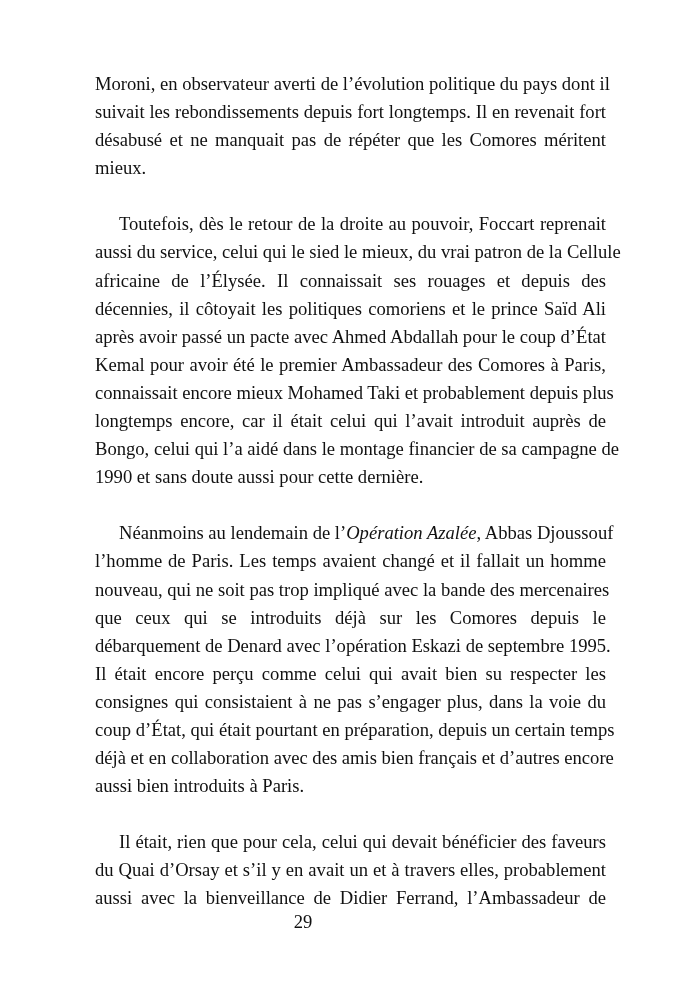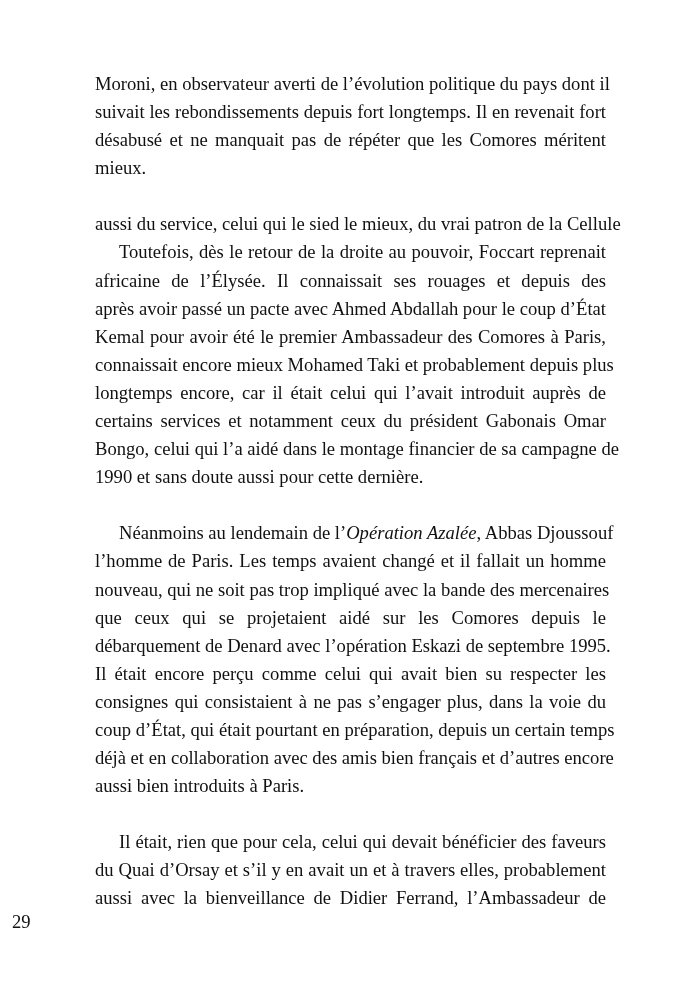--- a/index.html
+++ b/index.html
@@ -20,57 +20,56 @@
       text-align-last: left;
     }
     .line { display: block; text-align: justify; text-align-last: justify; white-space: nowrap; }
     .line.last { text-align-last: left; }
     .line.indent { padding-left: 24px; }
     em { font-style: italic; }
     .page-number {
       position: absolute;
       left: 0; width: 606px;
       top: 911px;
-      text-align: left;
+      text-align: center;
       font-family: "Liberation Serif", "DejaVu Serif", serif;
       font-size: 18.6px;
       color: #111111;
-      padding-left: 12px;
     }
   </style>
 </head>
 <body>
 
 <div class="page">
 
   <div class="para">
     <span class="line">Moroni, en observateur averti de l’évolution politique du pays dont il</span>
     <span class="line">suivait les rebondissements depuis fort longtemps. Il en revenait fort</span>
     <span class="line">désabusé et ne manquait pas de répéter que les Comores méritent</span>
     <span class="line last">mieux.</span>
   </div>
 
   <div class="para">
+    <span class="line indent">Toutefois, dès le retour de la droite au pouvoir, Foccart reprenait</span>
     <span class="line">aussi du service, celui qui le sied le mieux, du vrai patron de la Cellule</span>
-    <span class="line indent">Toutefois, dès le retour de la droite au pouvoir, Foccart reprenait</span>
     <span class="line">africaine de l’Élysée. Il connaissait ses rouages et depuis des</span>
+    <span class="line">décennies, il côtoyait les politiques comoriens et le prince Saïd Ali</span>
     <span class="line">après avoir passé un pacte avec Ahmed Abdallah pour le coup d’État</span>
     <span class="line">Kemal pour avoir été le premier Ambassadeur des Comores à Paris,</span>
     <span class="line">connaissait encore mieux Mohamed Taki et probablement depuis plus</span>
     <span class="line">longtemps encore, car il était celui qui l’avait introduit auprès de</span>
-    <span class="line">certains services et notamment ceux du président Gabonais Omar</span>
     <span class="line">Bongo, celui qui l’a aidé dans le montage financier de sa campagne de</span>
     <span class="line last">1990 et sans doute aussi pour cette dernière.</span>
   </div>
 
   <div class="para">
     <span class="line indent"><span>Néanmoins au lendemain de l’</span><em>Opération Azalée</em><span>, Abbas Djoussouf</span></span>
     <span class="line">l’homme de Paris. Les temps avaient changé et il fallait un homme</span>
     <span class="line">nouveau, qui ne soit pas trop impliqué avec la bande des mercenaires</span>
-    <span class="line">que ceux qui se projetaient aidé sur les Comores depuis le</span>
+    <span class="line">que ceux qui se introduits déjà sur les Comores depuis le</span>
     <span class="line">débarquement de Denard avec l’opération Eskazi de septembre 1995.</span>
     <span class="line">Il était encore perçu comme celui qui avait bien su respecter les</span>
     <span class="line">consignes qui consistaient à ne pas s’engager plus, dans la voie du</span>
     <span class="line">coup d’État, qui était pourtant en préparation, depuis un certain temps</span>
     <span class="line">déjà et en collaboration avec des amis bien français et d’autres encore</span>
     <span class="line last">aussi bien introduits à Paris.</span>
   </div>
 
   <div class="para">
     <span class="line indent">Il était, rien que pour cela, celui qui devait bénéficier des faveurs</span>

